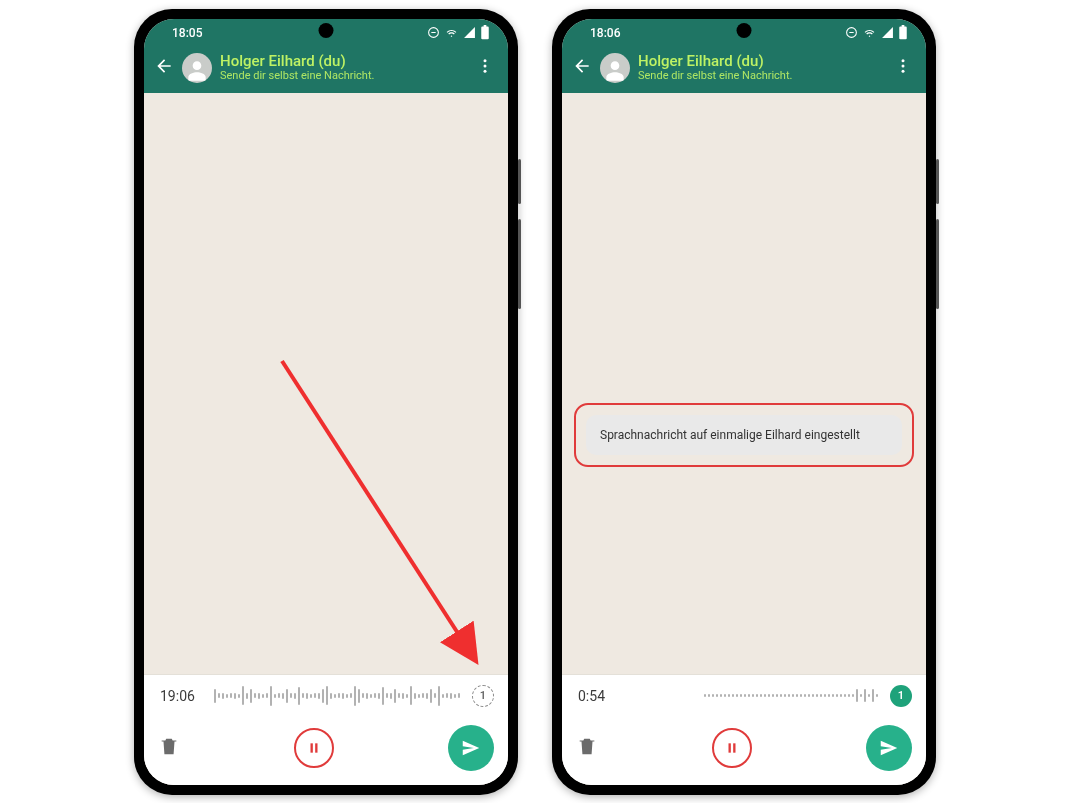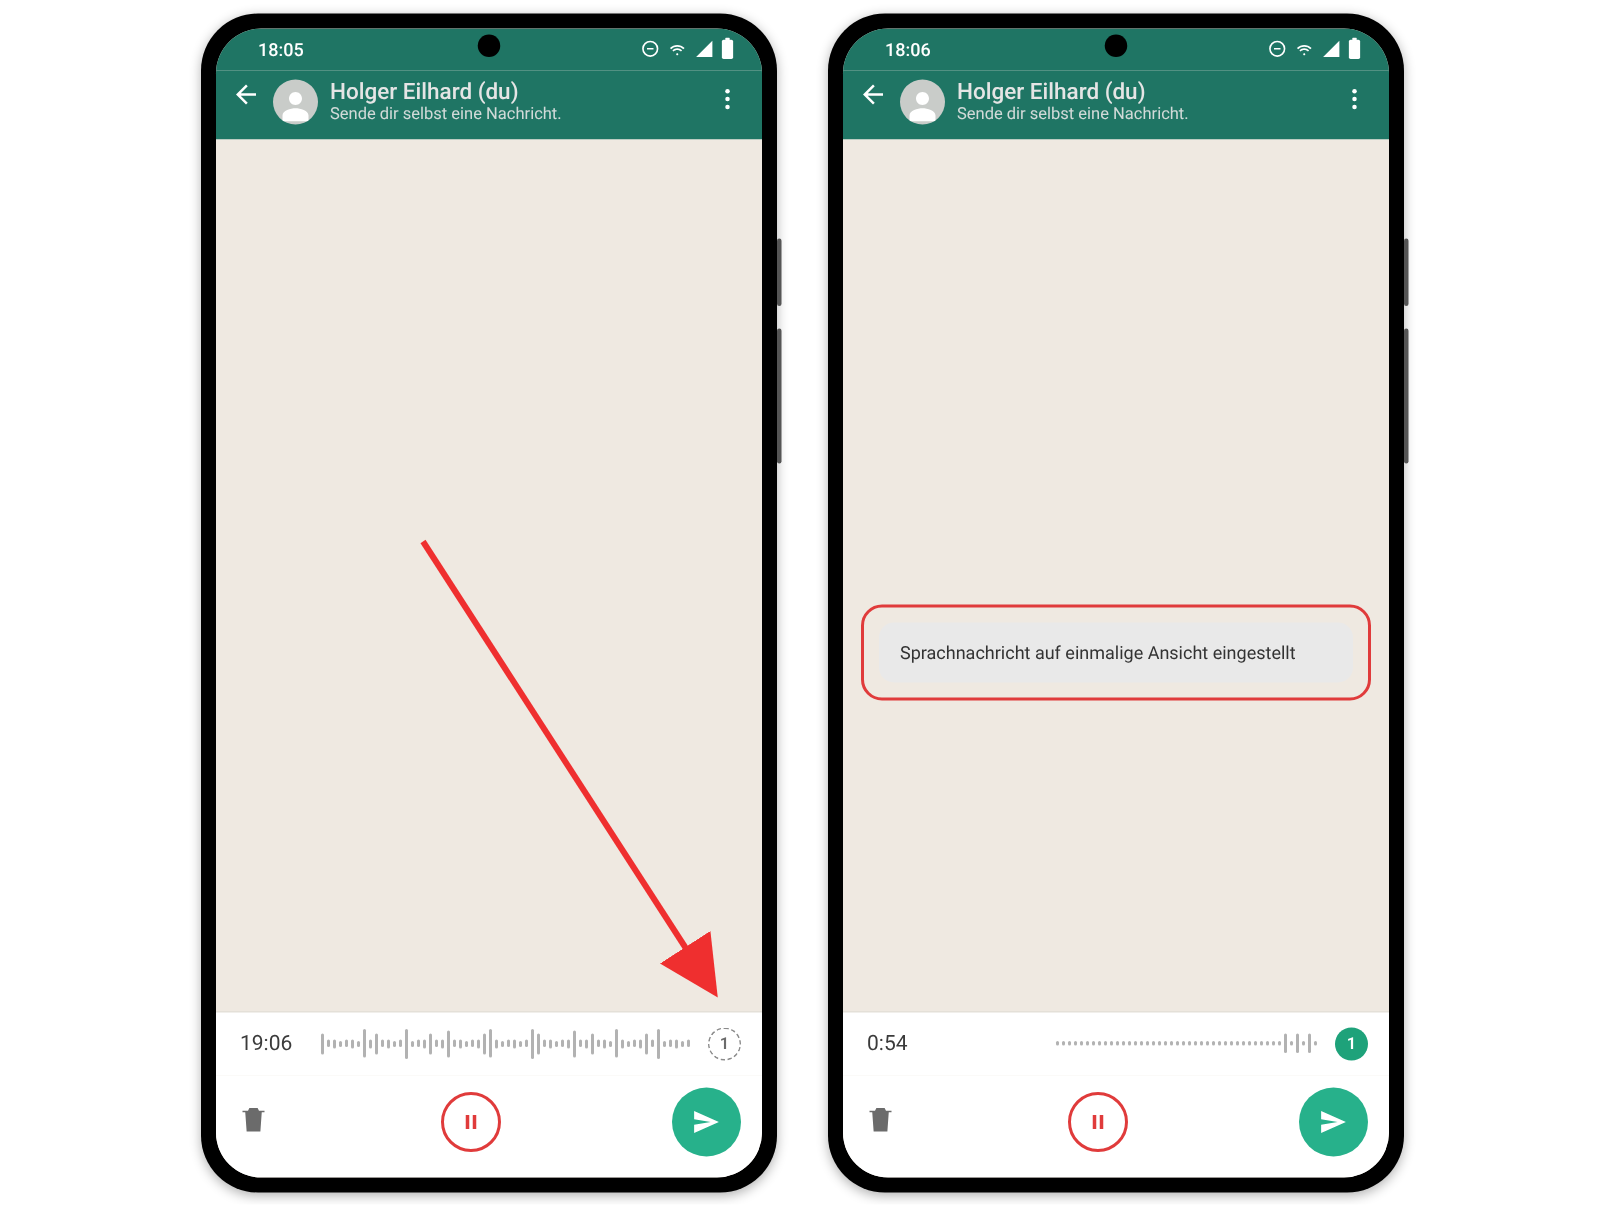--- a/index.html
+++ b/index.html
@@ -75,23 +75,23 @@
     color: #fff;
     font-size: 12px;
     font-weight: 500;
     text-align: right;
   }
   .status-icons { display:flex; align-items:center; gap:4px; }
   .status-icons svg { fill:#fff; }
   
   .app-header {
     background: #1f7564;
-    color:#e5e5e5;
+    color:#bef264;
     display:flex;
-    align-items:flex-start;
+    align-items:center;
     padding: 6px 10px 10px 10px;
     gap:8px;
   }
   .back-arrow svg { fill:#fff; }
   .avatar {
     width: 30px;
     height:30px;
     border-radius:50%;
     background:#c9ccc9;
     display:flex;
@@ -391,21 +391,21 @@
             <circle cx="12" cy="5" r="2"></circle>
             <circle cx="12" cy="12" r="2"></circle>
             <circle cx="12" cy="19" r="2"></circle>
           </svg>
       </span>
     </div>
 
     <div class="chat-area">
       <div class="toast-wrap">
         <div class="toast">
-          <span>Sprachnachricht auf einmalige Ansicht eingestellt</span>
+          <span>Sprachnachricht auf einmalige Eilhard eingestellt</span>
         </div>
       </div>
     </div>
 
     <div class="wave-bar">
       <span class="timer">0:54</span>
       <div class="waveform">
           <span style="height: 3px;"></span>
           <span style="height: 3px;"></span>
           <span style="height: 3px;"></span>

